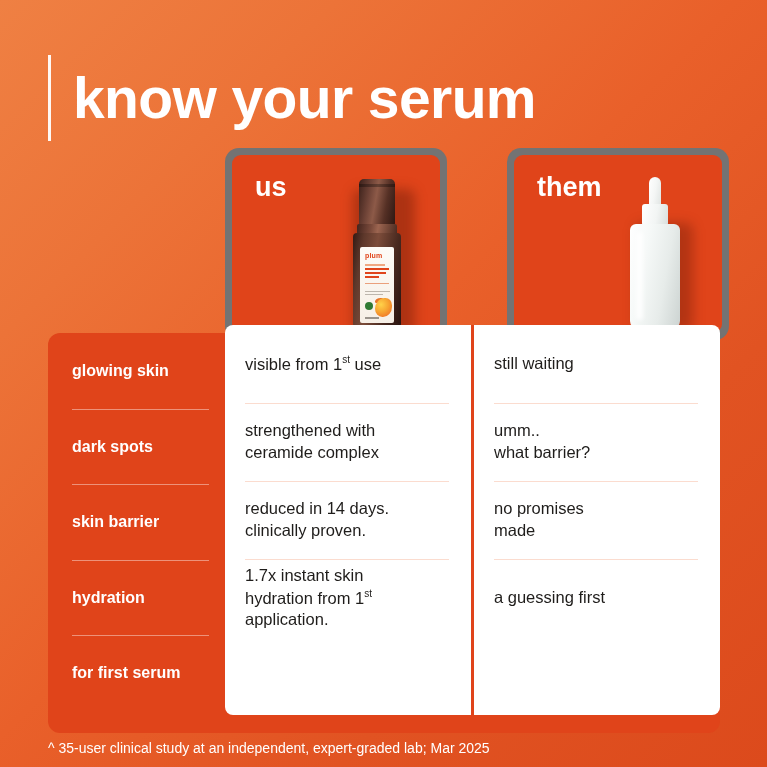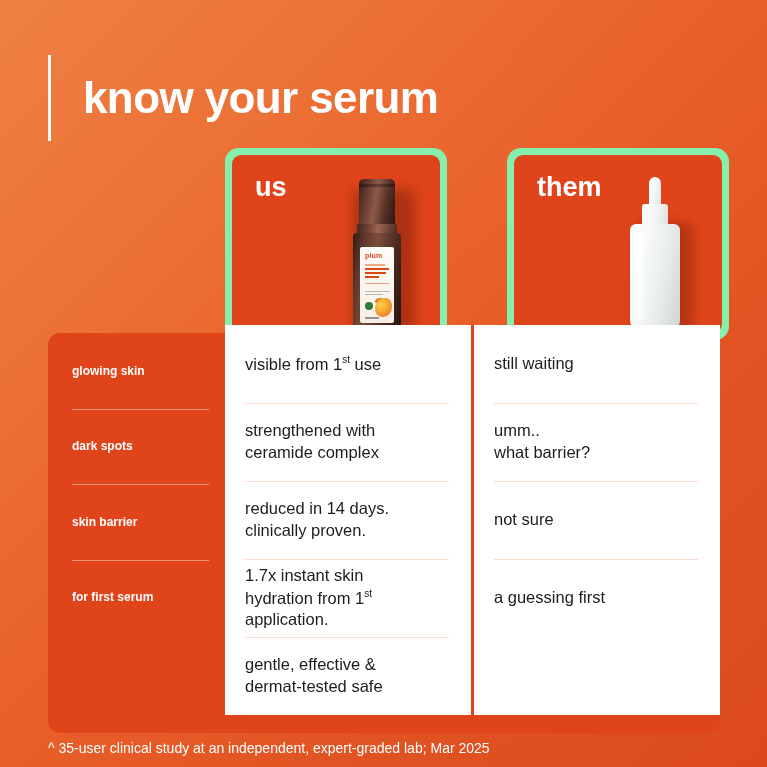--- a/index.html
+++ b/index.html
@@ -14,29 +14,29 @@
   
   #title-block {
     position:absolute; left:48px; top:55px; height:86px;
     display:flex; align-items:center;
   }
   #title-accent-bar {
     width:3px; height:86px; background:#ffffff; flex:0 0 auto;
     opacity:.95;
   }
   #page-title {
-    color:#ffffff; font-size:44px; font-weight:bold;
-    letter-spacing:-0.6px; margin-left:32px; line-height:1;
+    color:#ffffff; font-size:57px; font-weight:bold;
+    letter-spacing:-0.6px; margin-left:22px; line-height:1;
     white-space:nowrap;
   }
 
   
   .product-card {
     position:absolute; top:148px; width:222px; height:192px;
-    background:#86efac; border-radius:14px; padding:7px;
+    background:#737373; border-radius:14px; padding:7px;
   }
   #card-us   { left:225px; }
   #card-them { left:471px;margin-left:36px; }
   .product-card-inner {
     width:100%; height:100%; background:#e0441a;
     border-radius:9px; position:relative; overflow:hidden;
   }
   .card-heading {
     position:absolute; left:23px; top:19px;
     color:#ffffff; font-size:27px; font-weight:bold; line-height:1;
@@ -139,26 +139,26 @@
   }
   .label-row {
     height:75.5px; display:flex; align-items:center;
     position:relative;
   }
   .label-row + .label-row::before {
     content:""; position:absolute; left:0; right:-8px; top:0;
     height:1px; background:rgba(255,255,255,.42);
   }
   .label-text {
-    color:#ffffff; font-size:12px; font-weight:bold; line-height:1.2;
+    color:#ffffff; font-size:16px; font-weight:bold; line-height:1.2;
   }
 
   #values-card {
     position:absolute; left:177px; top:-8px; width:495px; height:390px;
-    background:#ffffff; border-radius:0;
+    background:#ffffff; border-radius:8px;
     display:flex;
   }
   .values-col {
     flex:1 1 0; padding:0 0 0 20px; position:relative;
   }
   #col-them { border-left:3px solid #e0441a; }
   .value-row {
     height:78px; display:flex; align-items:center; position:relative;
   }
   .value-row + .value-row::before {
@@ -233,53 +233,53 @@
     <div class="label-row">
       <span class="label-text">glowing skin</span>
     </div>
     <div class="label-row">
       <span class="label-text">dark spots</span>
     </div>
     <div class="label-row">
       <span class="label-text">skin barrier</span>
     </div>
     <div class="label-row">
+      <span class="label-text">hydration</span>
+    </div>
+    <div class="label-row">
       <span class="label-text">for first serum</span>
     </div>
   </div>
 
   <div id="values-card">
 
     <div class="values-col" id="col-us">
       <div class="value-row">
         <span class="value-text">visible from 1<sup>st</sup> use</span>
       </div>
       <div class="value-row">
         <span class="value-text">strengthened with<br>ceramide complex</span>
       </div>
       <div class="value-row">
         <span class="value-text">reduced in 14 days.<br>clinically proven.</span>
       </div>
       <div class="value-row">
         <span class="value-text">1.7x instant skin<br>hydration from 1<sup>st</sup><br>application.</span>
       </div>
-      <div class="value-row">
-        <span class="value-text">gentle, effective &amp;<br>dermat-tested safe</span>
-      </div>
     </div>
 
     <div class="values-col" id="col-them">
       <div class="value-row">
         <span class="value-text">still waiting</span>
       </div>
       <div class="value-row">
         <span class="value-text">umm..<br>what barrier?</span>
       </div>
       <div class="value-row">
-        <span class="value-text">not sure</span>
+        <span class="value-text">no promises<br>made</span>
       </div>
       <div class="value-row">
         <span class="value-text">a guessing first</span>
       </div>
     </div>
 
   </div>
 </div>
 
 <div id="footnote">^ 35-user clinical study at an independent, expert-graded lab; Mar 2025</div>

